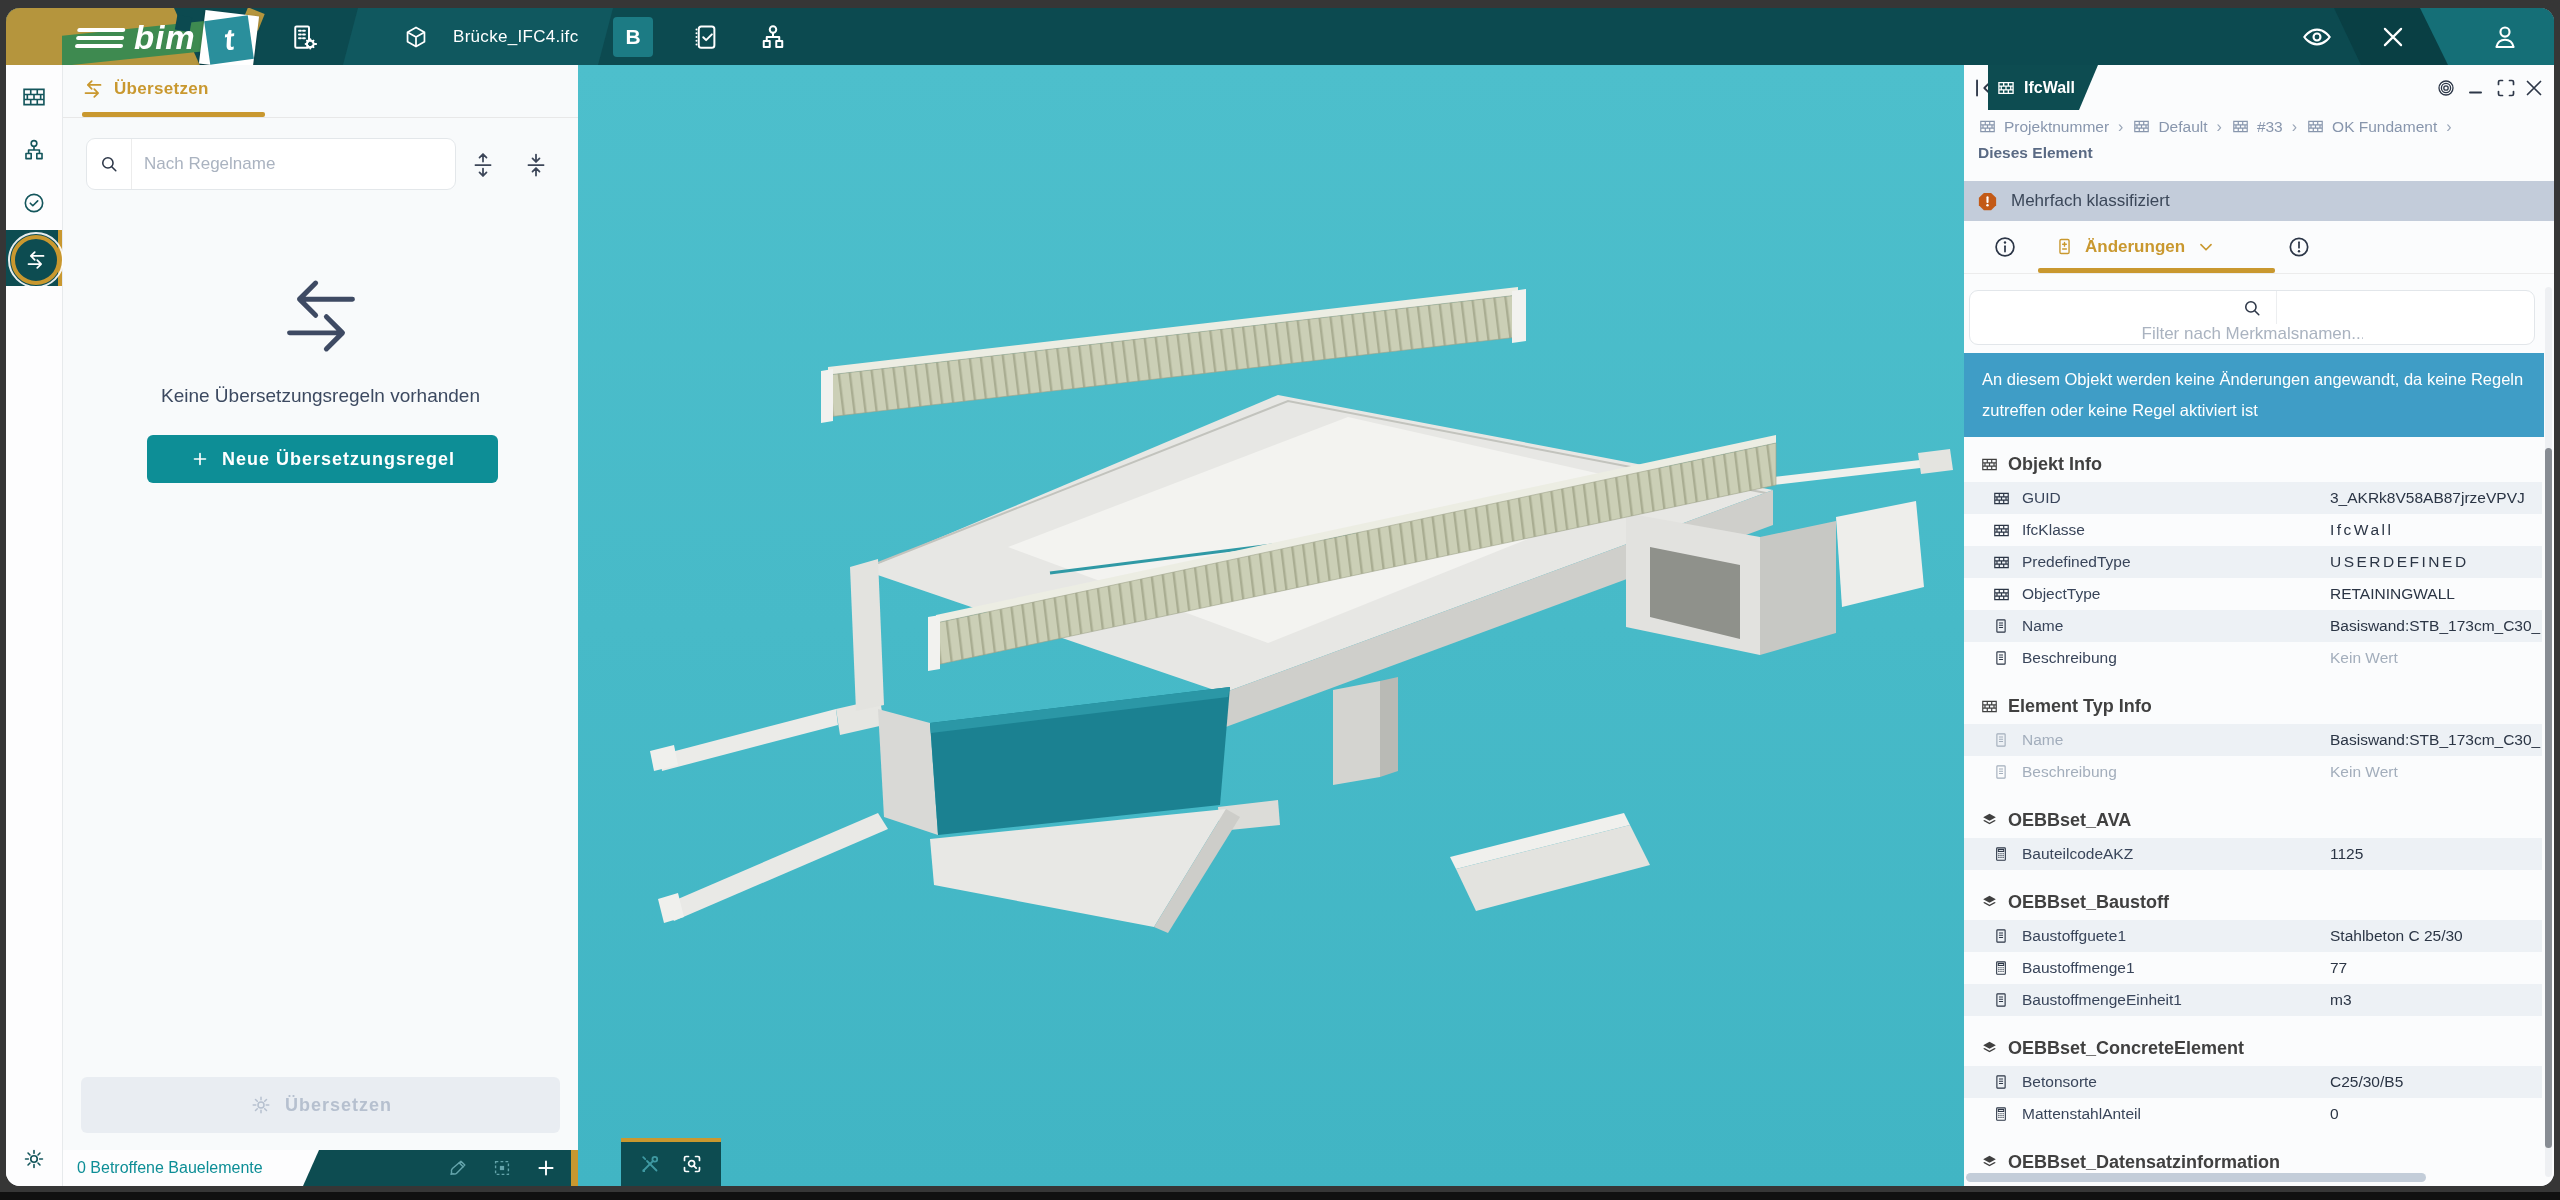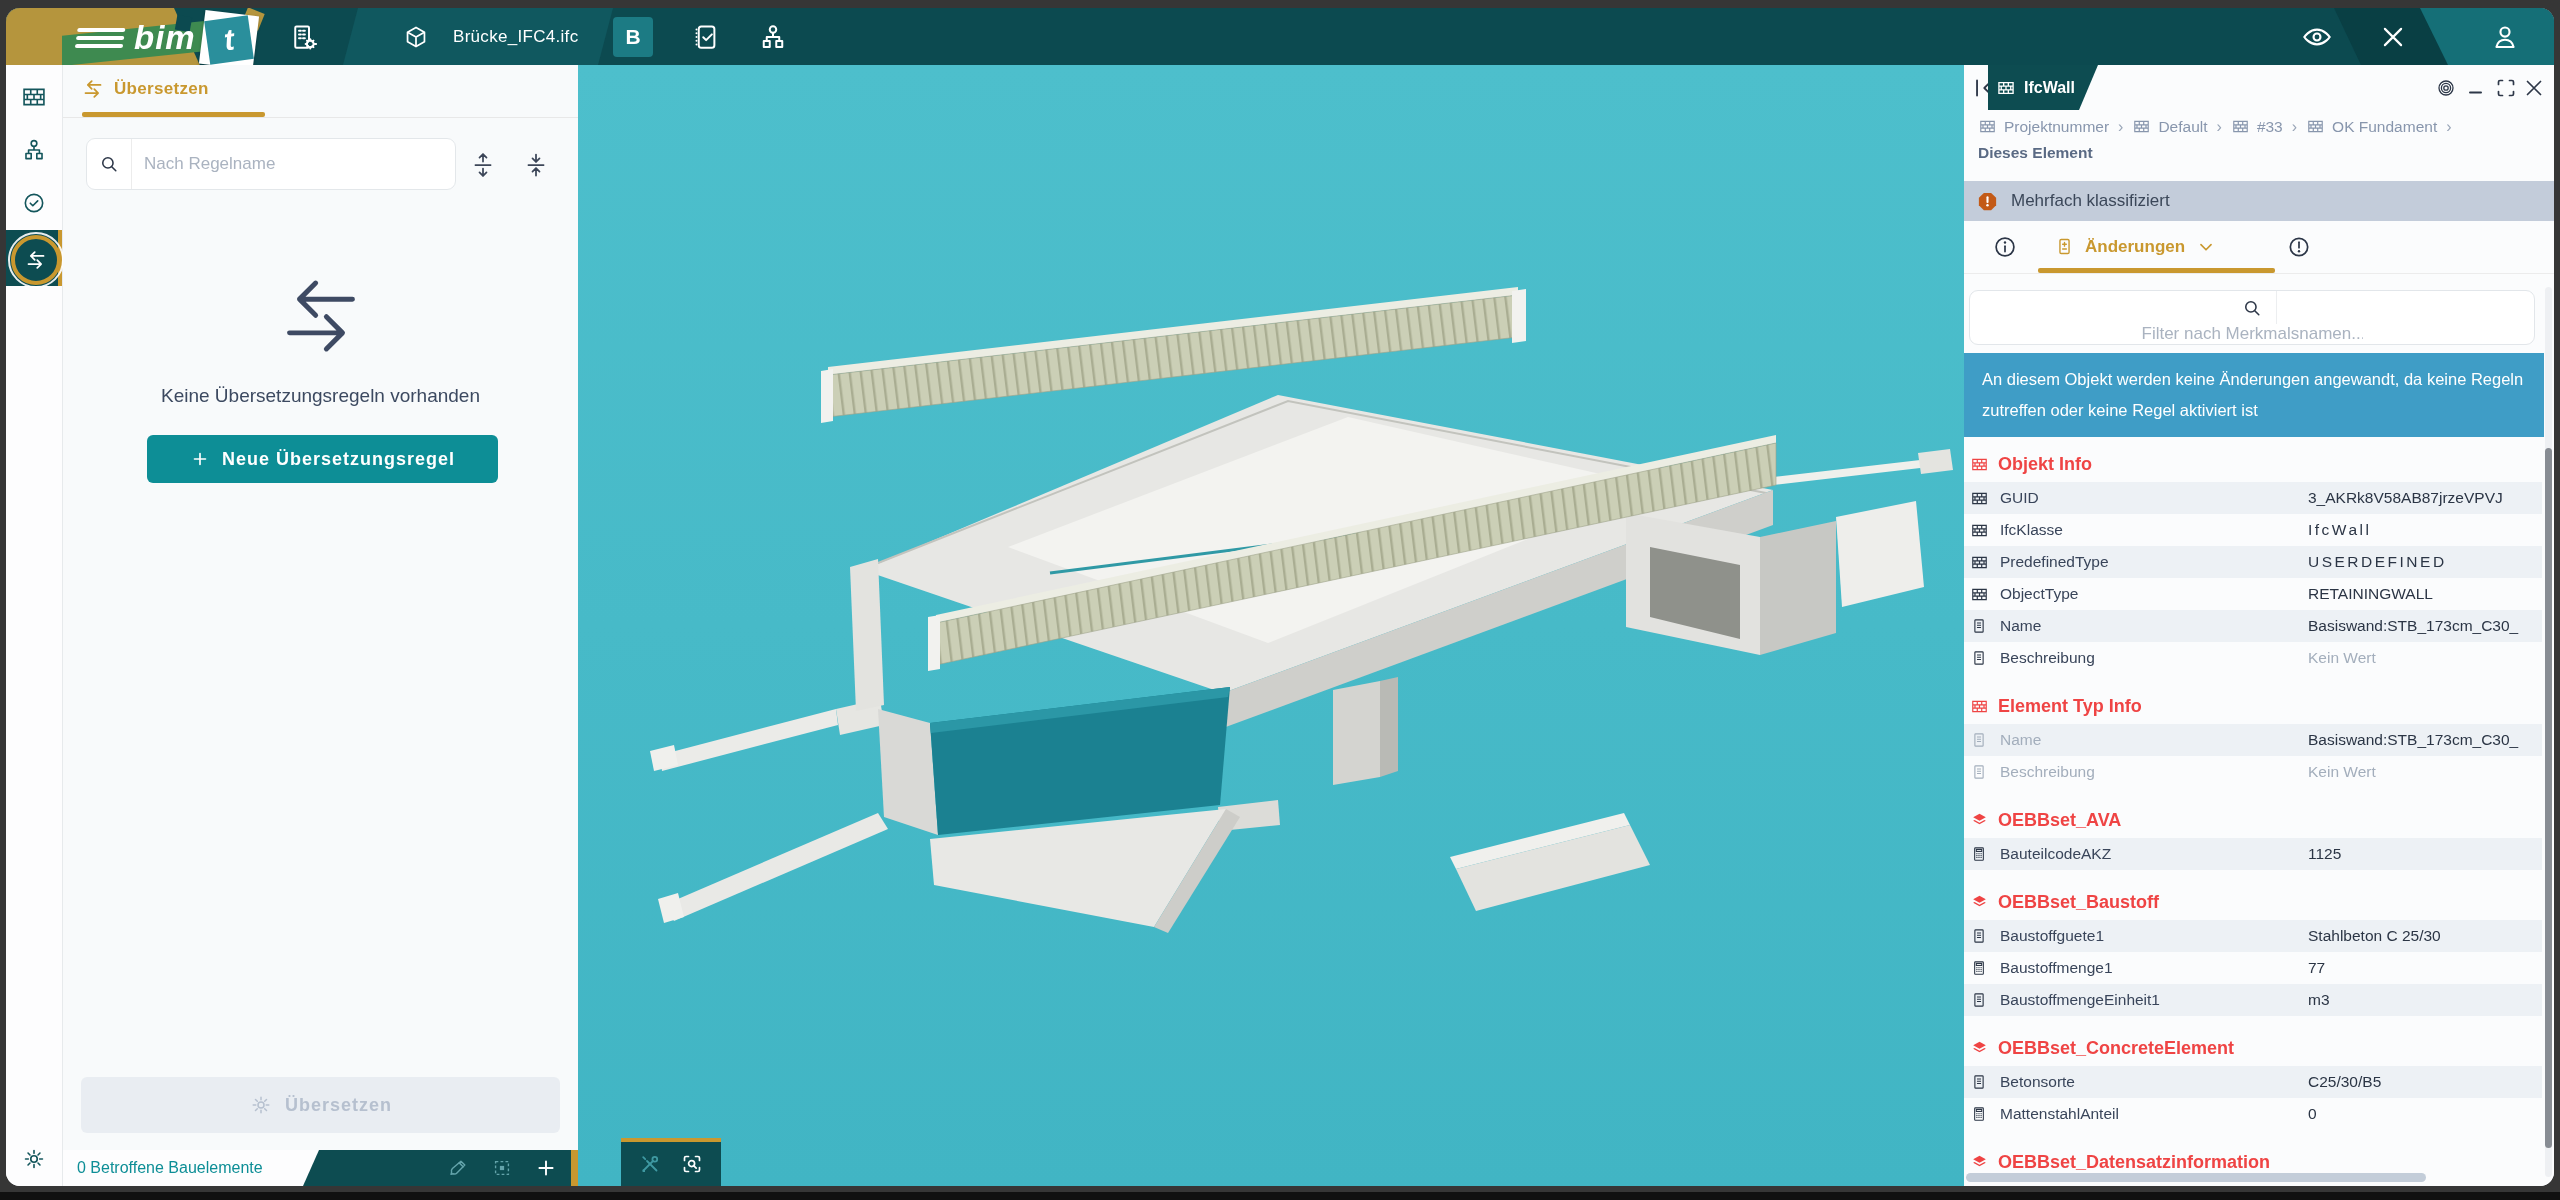--- a/index.html
+++ b/index.html
@@ -75,22 +75,22 @@
   .rp-tabs{position:absolute;left:0;top:160px;width:100%;height:48px;border-bottom:1px solid #ececec;background:#fbfcfd;}
   .rp-tab-underline{position:absolute;left:74px;top:43px;width:237px;height:5px;background:#c9982f;border-radius:2px;}
   .rp-tab-active{position:absolute;left:90px;top:0;height:43px;display:flex;align-items:center;gap:10px;color:#c9982f;font-size:17px;font-weight:600;}
   .rp-filter{position:absolute;left:5px;top:225px;width:566px;height:55px;background:#fff;border:1px solid #e2e6ea;border-radius:9px;display:flex;align-items:center;box-sizing:border-box;flex-direction:column;}
   .rp-filter-iconcell{width:48px;height:100%;display:flex;align-items:center;justify-content:center;color:#2d3748;border-right:1px solid #eceef0;}
   .rp-filter input{flex:1;border:none;outline:none;background:transparent;font-size:17px;color:#3c4960;padding:0 14px;font-family:"Liberation Sans",sans-serif;}
   .rp-filter input::placeholder{color:#aab3c0;}
   .rp-note{position:absolute;left:0;top:288px;width:580px;background:#3f9dc6;color:#fff;font-size:16.5px;line-height:31px;padding:11px 18px;box-sizing:border-box;}
   .rp-list{position:absolute;left:0;top:365px;width:578px;height:745px;overflow:hidden;padding-top:16px;box-sizing:border-box;}
   .psec{margin-bottom:14px;}
-  .psec-header{display:flex;align-items:center;gap:9px;height:36px;padding-left:6px;color:#ef4444;font-size:18px;font-weight:600;}
-  .prow{display:flex;align-items:center;height:32px;padding-left:6px;font-size:15.5px;color:#39455a;}
+  .psec-header{display:flex;align-items:center;gap:9px;height:36px;padding-left:16px;color:#404040;font-size:18px;font-weight:600;}
+  .prow{display:flex;align-items:center;height:32px;padding-left:28px;font-size:15.5px;color:#39455a;}
   .prow.shade{background:#edf1f5;}
   .prow .picon{flex:0 0 30px;color:#2b3545;display:flex;align-items:center;}
   .prow .plabel{flex:0 0 308px;}
   .prow .pvalue{flex:1;color:#2b3545;white-space:nowrap;overflow:hidden;}
   .prow .pvalue.sp{letter-spacing:2.5px;}
   .prow .pvalue.muted{color:#a3aebc;}
   .prow.lblmuted,.prow.lblmuted .picon{color:#a3aebc;}
   .rp-vscroll{position:absolute;right:2px;top:222px;width:7px;height:890px;background:#eef0f3;border-radius:4px;}
   .rp-vthumb{position:absolute;right:2px;top:383px;width:7px;height:700px;background:#878c93;border-radius:4px;}
   .rp-hscroll{position:absolute;left:2px;bottom:4px;width:460px;height:9px;background:#c3cdd9;border-radius:5px;}

